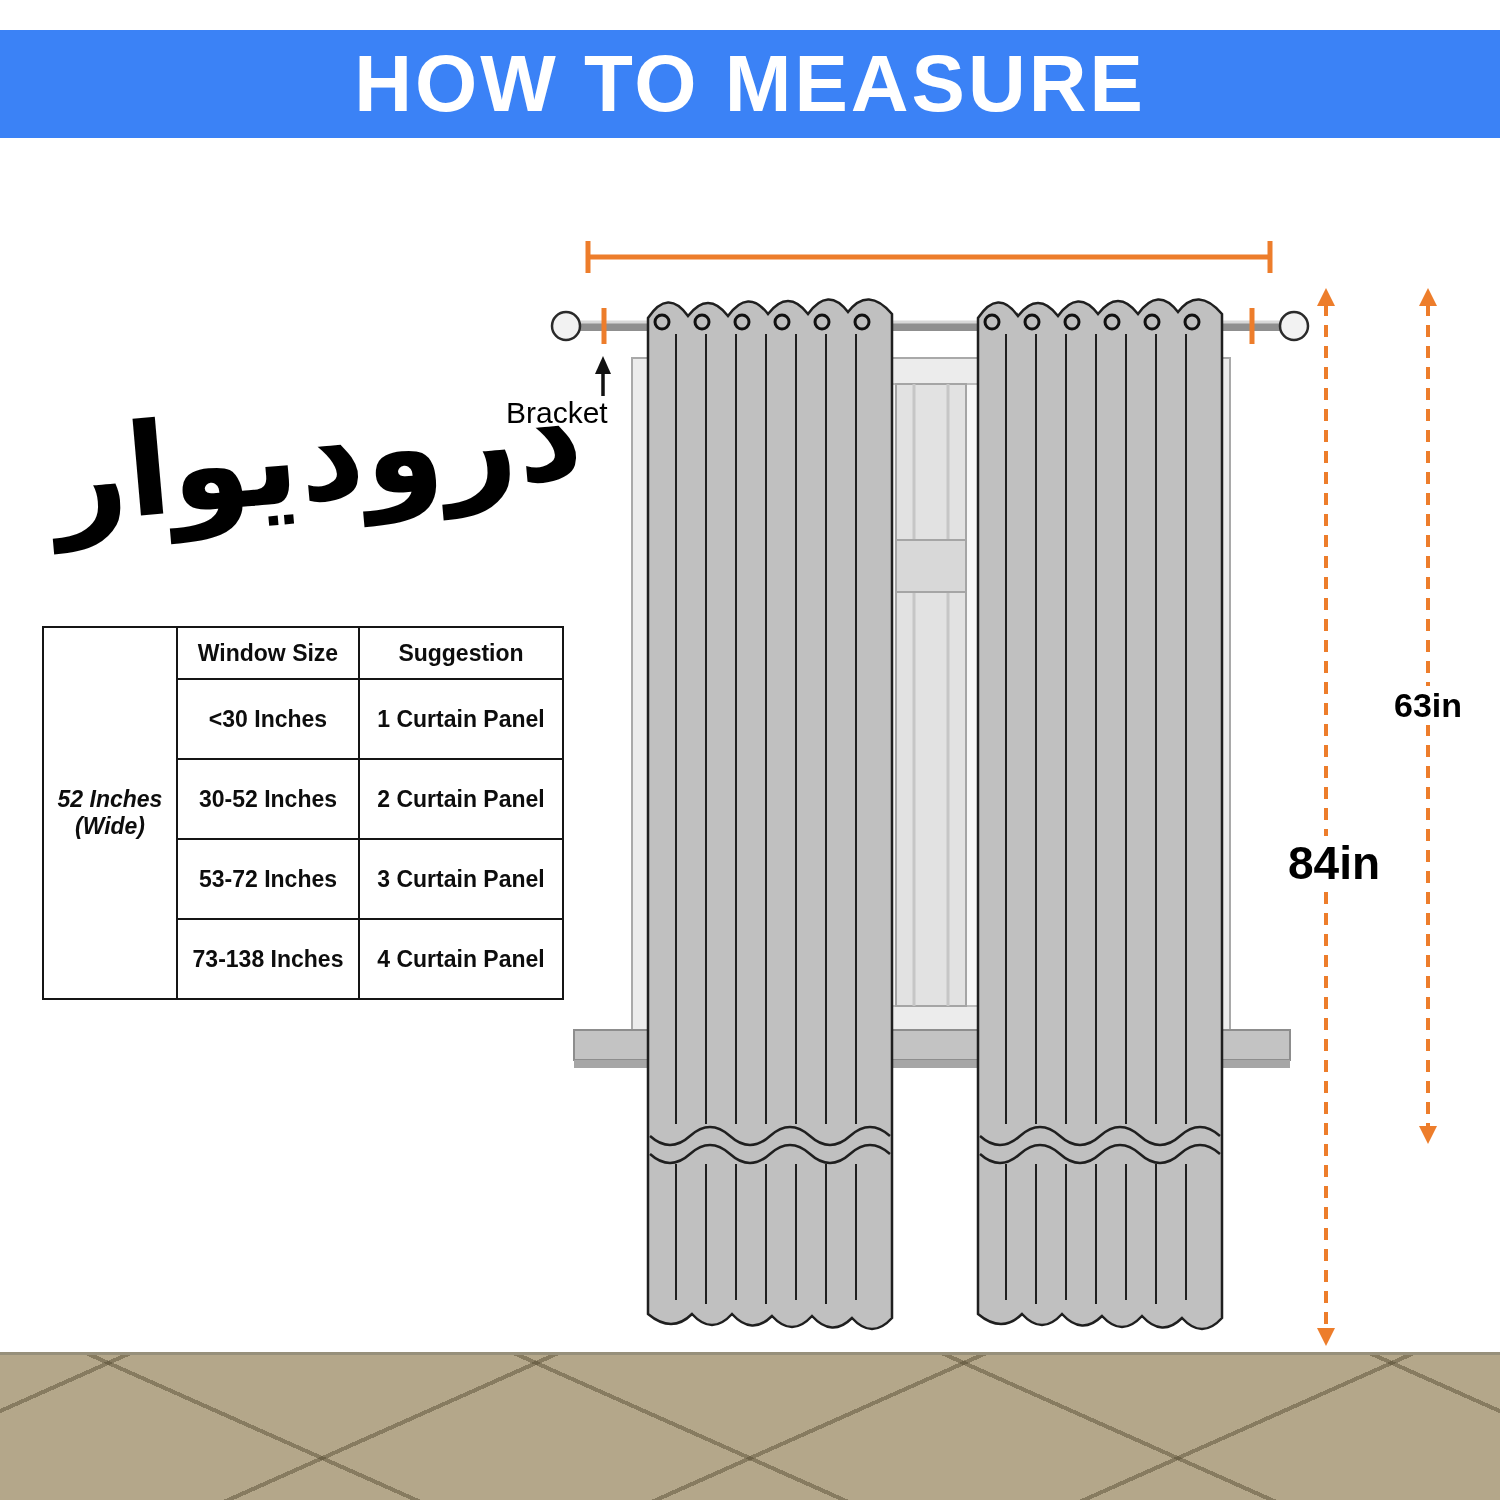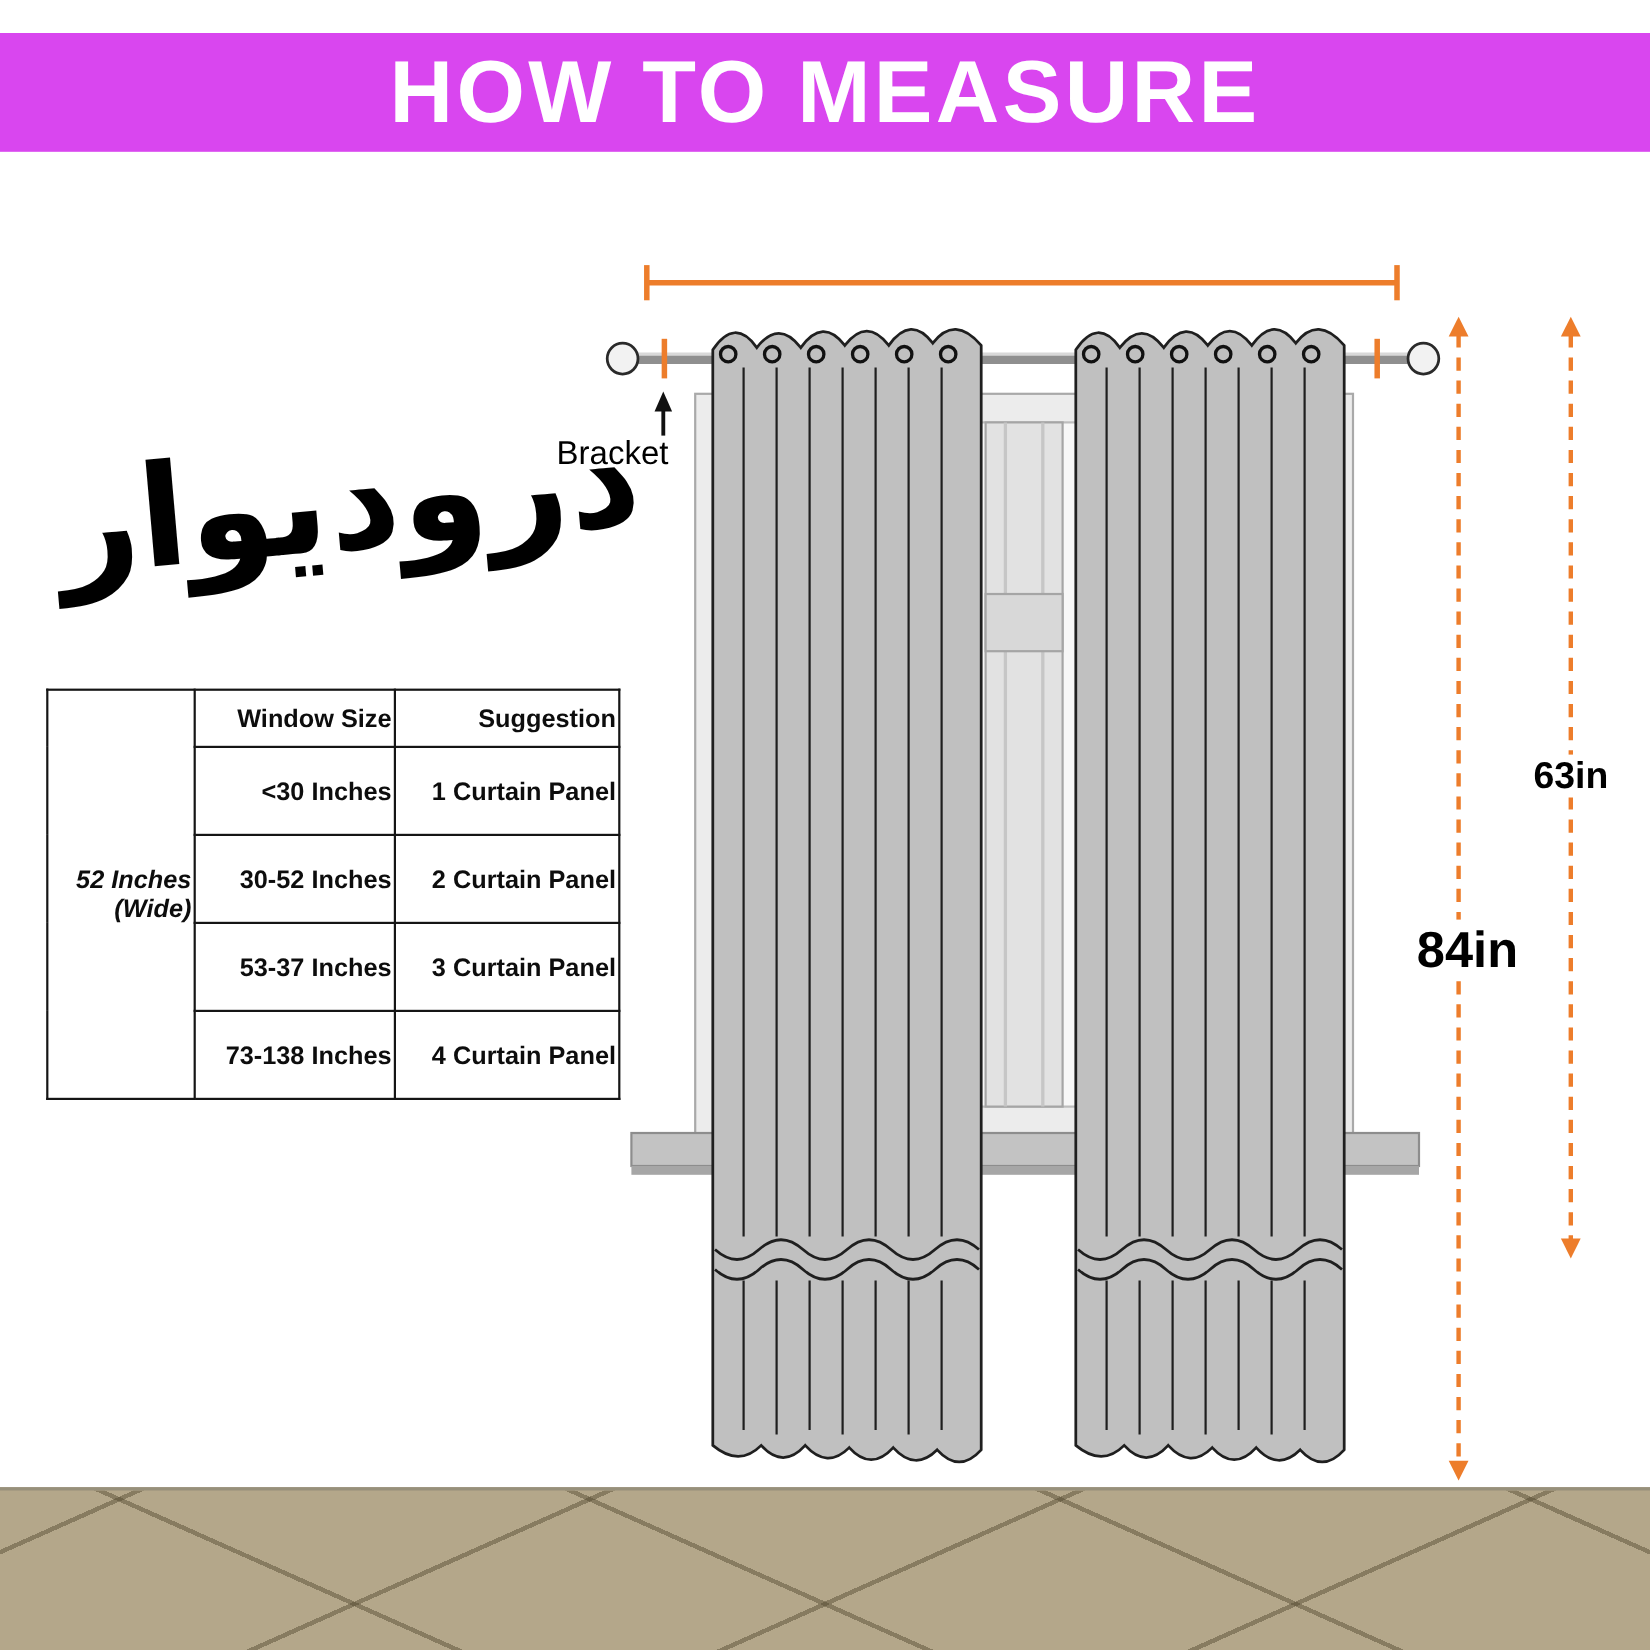--- a/index.html
+++ b/index.html
@@ -3,42 +3,42 @@
 <meta charset="utf-8">
 <style>
   html,body{margin:0;padding:0;background:#fff;}
   #canvas{
     position:relative;width:1500px;height:1500px;background:#ffffff;
     overflow:hidden;font-family:"Liberation Sans",sans-serif;color:#111;
   }
   
   .header-banner{
     position:absolute;top:30px;left:0;width:1500px;height:108px;
-    background:#d946ef;display:flex;align-items:center;justify-content:center;
+    background:#3b82f6;display:flex;align-items:center;justify-content:center;
   }
   .header-banner h1{
     margin:0;color:#ffffff;font-size:80px;font-weight:800;letter-spacing:3px;
     font-family:"Liberation Sans",sans-serif;
   }
   
   .brand{position:absolute;left:52px;top:388px;width:486px;text-align:center;}
   .calligraphy{
     font-family:"DejaVu Sans",sans-serif;font-size:128px;font-weight:700;
     line-height:1.1;transform:rotate(-5deg);color:#000;
   }
   .website{
     margin-top:6px;font-size:27px;font-weight:800;letter-spacing:1px;color:#000;
   }
   
   .size-table{
     position:absolute;left:42px;top:626px;border-collapse:collapse;background:#fff;
     font-size:23px;font-weight:700;color:#0d0d0d;table-layout:fixed;
   }
   .size-table th,.size-table td{
-    border:2px solid #151515;padding:4px 2px;text-align:right;vertical-align:middle;
+    border:2px solid #151515;padding:4px 2px;text-align:center;vertical-align:middle;
   }
   .size-table th{height:42px;}
   .size-table td{height:70px;border-radius:16px;}
   .side-cell{width:128px;text-align:center;white-space:pre-line;font-style:italic;}
   .col-window{width:176px;}
   .col-sugg{width:198px;}
   
   .diagram{position:absolute;left:0;top:0;width:1500px;height:1500px;}
   .lbl{position:absolute;color:#000;}
   .lbl-pole{left:770px;top:206px;width:300px;text-align:center;font-size:40px;font-weight:500;}
@@ -77,21 +77,21 @@
     </tr>
     <tr>
       <td>&lt;30 Inches</td>
       <td>1 Curtain Panel</td>
     </tr>
     <tr>
       <td>30-52 Inches</td>
       <td>2 Curtain Panel</td>
     </tr>
     <tr>
-      <td>53-37 Inches</td>
+      <td>53-72 Inches</td>
       <td>3 Curtain Panel</td>
     </tr>
     <tr>
       <td>73-138 Inches</td>
       <td>4 Curtain Panel</td>
     </tr>
   </tbody>
     </table>
 
   <svg class="diagram" viewBox="0 0 1500 1500">

